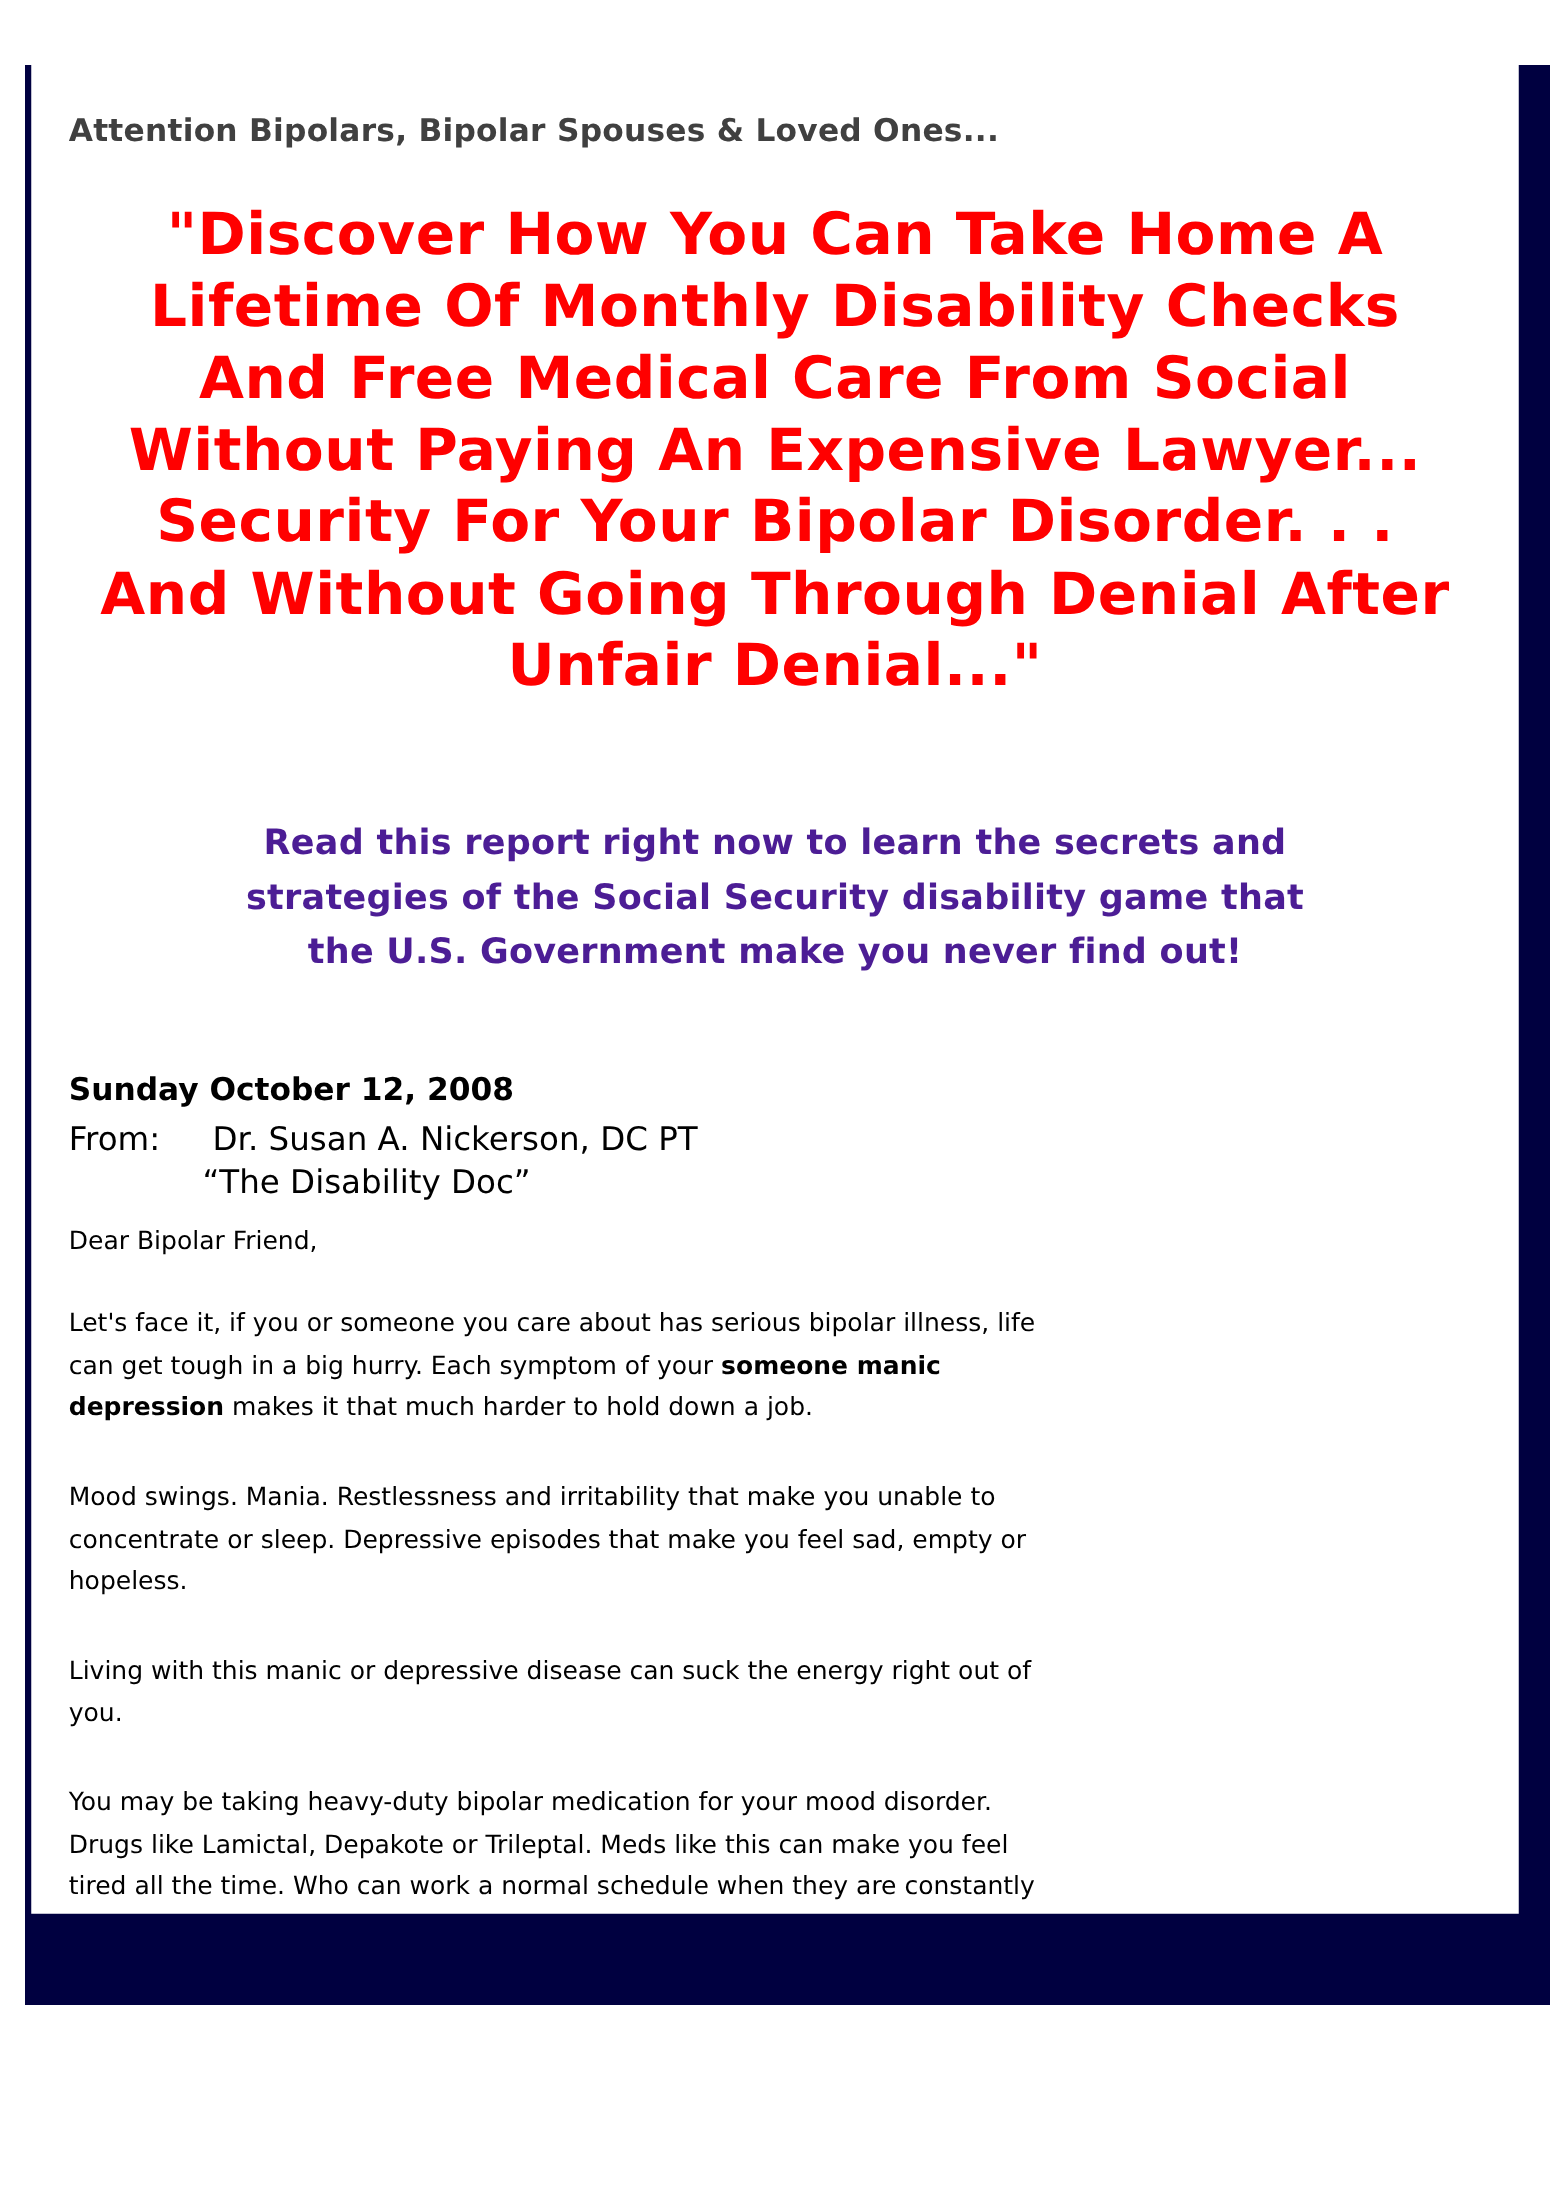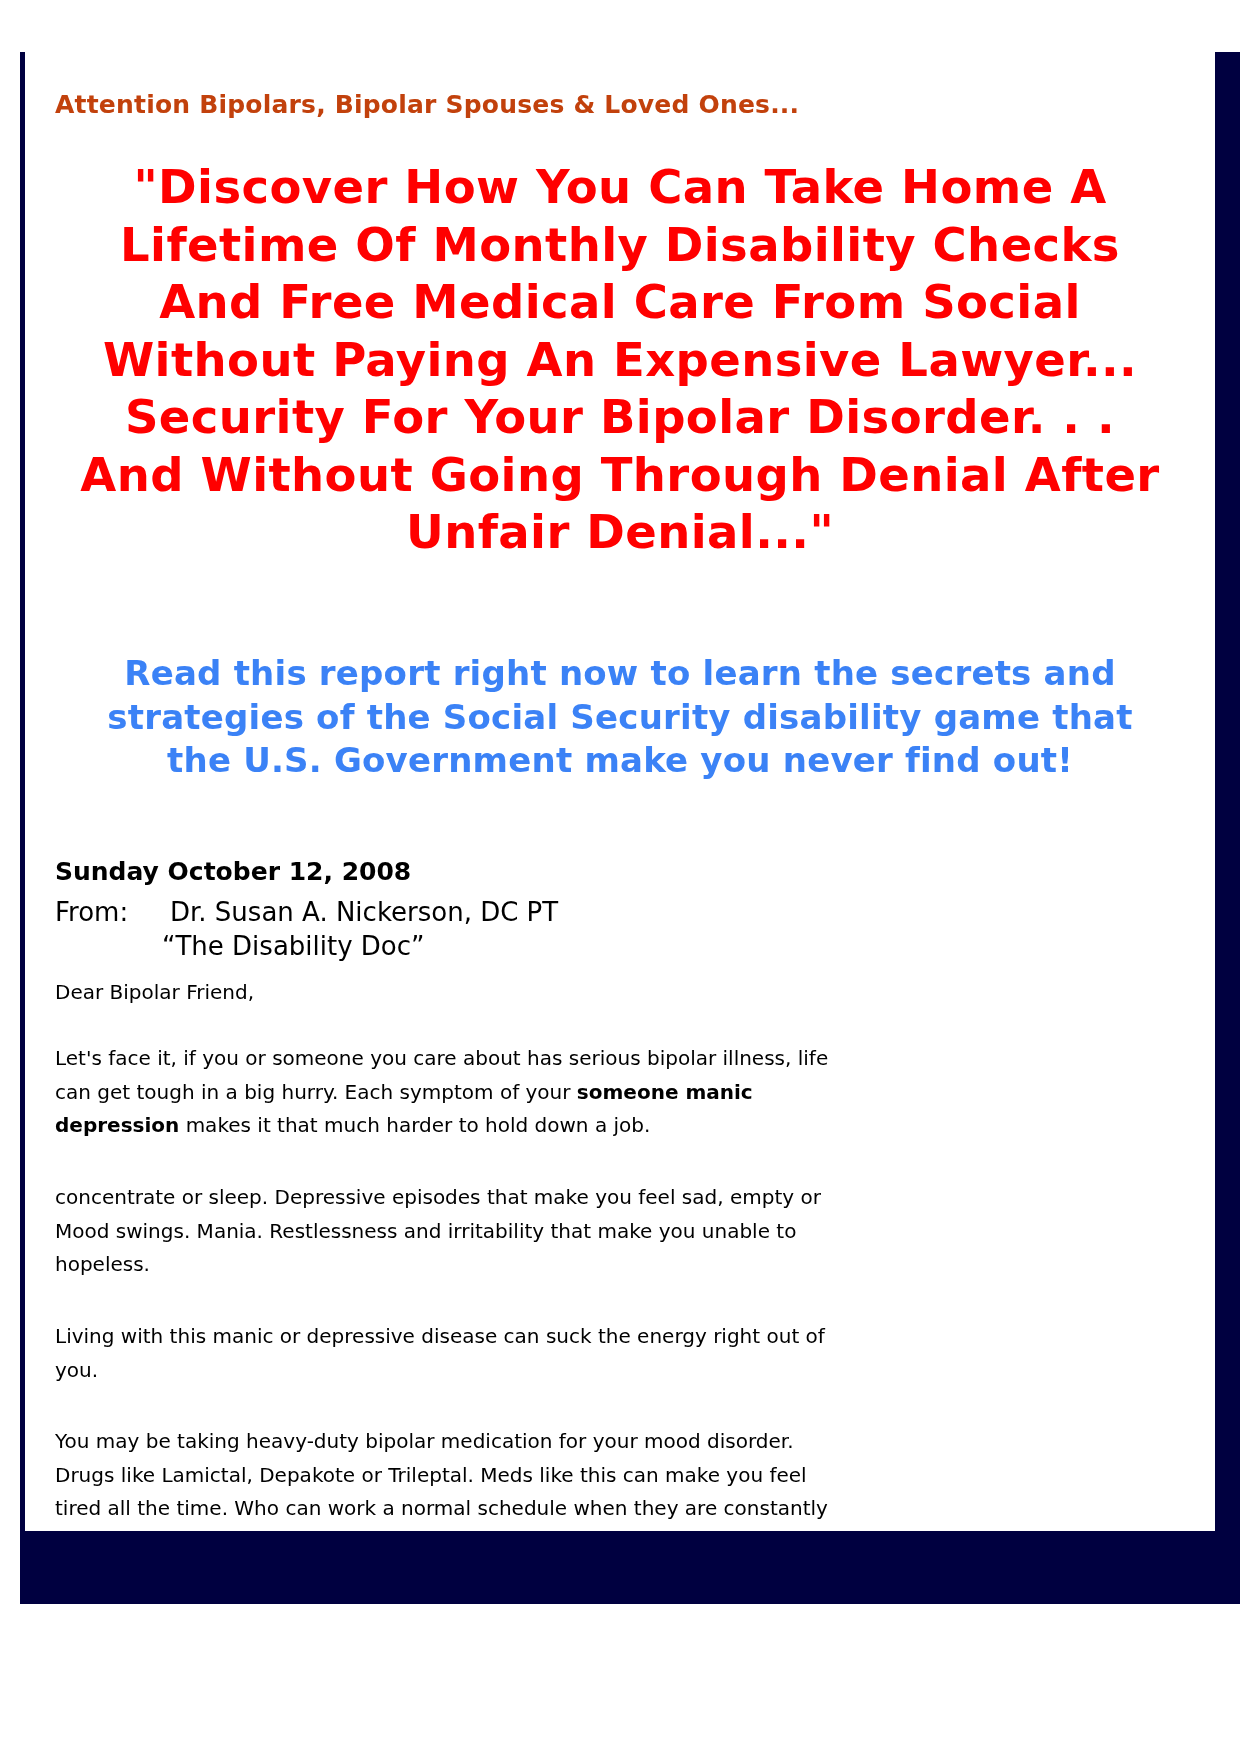--- a/index.html
+++ b/index.html
@@ -11,33 +11,33 @@
   .page {
     position: absolute; left: 5px; top: 0; width: 1190px; height: 1479px;
     background: #ffffff; overflow: hidden;
   }
   .content {
     position: absolute; left: 30px; top: 0; width: 1130px;
     font-family: "DejaVu Sans", sans-serif; color: #000000;
   }
   .kicker {
     position: absolute; top: 38px; left: 0;
-    font-size: 25px; font-weight: bold; color: #c2410c; white-space: nowrap;
+    font-size: 25px; font-weight: bold; color: #404040; white-space: nowrap;
     letter-spacing: 0.2px;
   }
   .headline {
     position: absolute; top: 107px; left: -10px; width: 1150px;
     text-align: center; color: #ff0000; font-weight: bold;
     font-size: 46.5px; line-height: 57.5px; letter-spacing: 0.4px;
   }
   .headline div { white-space: nowrap; }
   .subhead {
     position: absolute; top: 600px; left: -10px; width: 1150px;
-    text-align: center; color: #3b82f6; font-weight: bold;
-    font-size: 34px; line-height: 43.5px; letter-spacing: 0.2px;
+    text-align: center; color: #4c1d95; font-weight: bold;
+    font-size: 28px; line-height: 43.5px; letter-spacing: 0.2px;
   }
   .subhead div { white-space: nowrap; }
   .dateline {
     position: absolute; top: 805px; left: 0;
     font-size: 25px; font-weight: bold; white-space: nowrap;
   }
   .from {
     position: absolute; top: 843px; left: 0;
     font-size: 26px; line-height: 34px; white-space: nowrap;
   }
@@ -90,22 +90,22 @@
         <div>Dear Bipolar Friend,</div>
       </div>
 
       <div class="para" style="top:990px;">
         <div>Let's face it, if you or someone you care about has serious bipolar illness, life</div>
         <div><span>can get tough in a big hurry. Each symptom of your </span><b>someone manic</b></div>
         <div><b>depression</b><span> makes it that much harder to hold down a job.</span></div>
       </div>
 
       <div class="para" style="top:1129px;">
+        <div>Mood swings. Mania. Restlessness and irritability that make you unable to</div>
         <div>concentrate or sleep. Depressive episodes that make you feel sad, empty or</div>
-        <div>Mood swings. Mania. Restlessness and irritability that make you unable to</div>
         <div>hopeless.</div>
       </div>
 
       <div class="para" style="top:1268px;">
         <div>Living with this manic or depressive disease can suck the energy right out of</div>
         <div>you.</div>
       </div>
 
       <div class="para" style="top:1373px;">
         <div>You may be taking heavy-duty bipolar medication for your mood disorder.</div>

